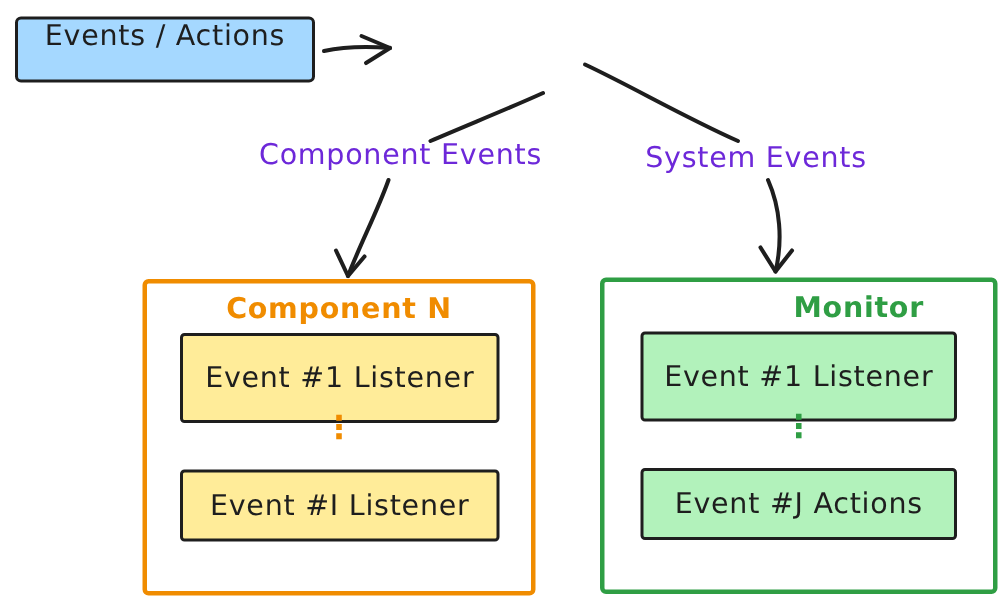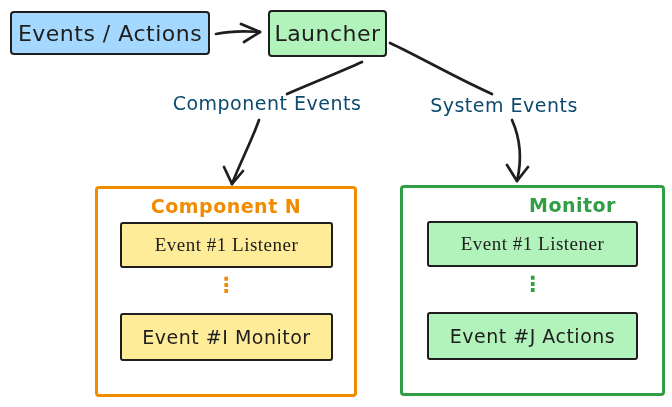--- a/index.html
+++ b/index.html
@@ -18,36 +18,35 @@
   }
   .arrows {
     position: absolute;
     left: 0; top: 0;
     width: 672px; height: 407px;
     pointer-events: none;
   }
   .node {
     position: absolute;
     display: flex;
-    align-items: center;
     justify-content: center;
     border: 2.5px solid #1e1e1e;
     border-radius: 4px;
-    font-size: 22px;
+    font-size: 19px;
     letter-spacing: 0.5px;
     color: #1e1e1e;
     box-sizing: border-box;
   }
   .node--events { left: 10px; top: 11px; width: 200px; height: 44px; background: #a5d8ff; }
   .node--launcher { left: 268px; top: 10px; width: 119px; height: 47px; background: #b2f2bb; }
   .edge-label {
     position: absolute;
     font-size: 19px;
     letter-spacing: 0.5px;
-    color: #0c4a6e;
+    color: #6d28d9;
     white-space: nowrap;
     text-align: center;
   }
   .edge-label--component { left: 172px; top: 92px; width: 190px; }
   .edge-label--system { left: 428px; top: 94px; width: 152px; text-align: center; }
   .group {
     position: absolute;
     border-radius: 4px;
     box-sizing: border-box;
     background: transparent;
@@ -78,21 +77,21 @@
     justify-content: center;
     border: 2.5px solid #1e1e1e;
     border-radius: 3px;
     font-size: 19px;
     letter-spacing: 0.5px;
     color: #1e1e1e;
     box-sizing: border-box;
   }
   .group--component .listener { background: #ffec99; left: 22px; width: 213px; }
   .group--monitor .listener { background: #b2f2bb; left: 24px; width: 211px; }
-  .listener--first { top: 33px; height: 46px; font-family: Liberation Serif, serif; }
+  .listener--first { top: 33px; height: 60px; }
   .listener--second { top: 124px; height: 48px; }
   .dots {
     position: absolute;
     left: 0; top: 86px;
     width: 100%;
     text-align: center;
     font-size: 21px;
     font-weight: bold;
     line-height: 1;
   }
@@ -114,36 +113,33 @@
       <path d="M390 43 C420 57 456 78 492 94"></path>
       <path d="M512 120 C520 138 522 160 517 181"></path>
       <path d="M517 181 L507 165 M517 181 L528 167"></path>
     </g>
   </svg>
 
   <div class="node node--events">
     <span>Events / Actions</span>
   </div>
 
-  <div class="node node--launcher">
-    <span>Launcher</span>
-  </div>
 
   <div class="edge-label edge-label--component">Component Events</div>
 
   <div class="edge-label edge-label--system">System Events</div>
 
   <div class="group group--component">
     <div class="group-title">Component N</div>
     <div class="listener listener--first">
       <span>Event #1 Listener</span>
     </div>
     <div class="dots">⋮</div>
     <div class="listener listener--second">
-      <span>Event #I Monitor</span>
+      <span>Event #I Listener</span>
     </div>
   </div>
 
   <div class="group group--monitor">
     <div class="group-title">Monitor</div>
     <div class="listener listener--first">
       <span>Event #1 Listener</span>
     </div>
     <div class="dots">⋮</div>
     <div class="listener listener--second">

